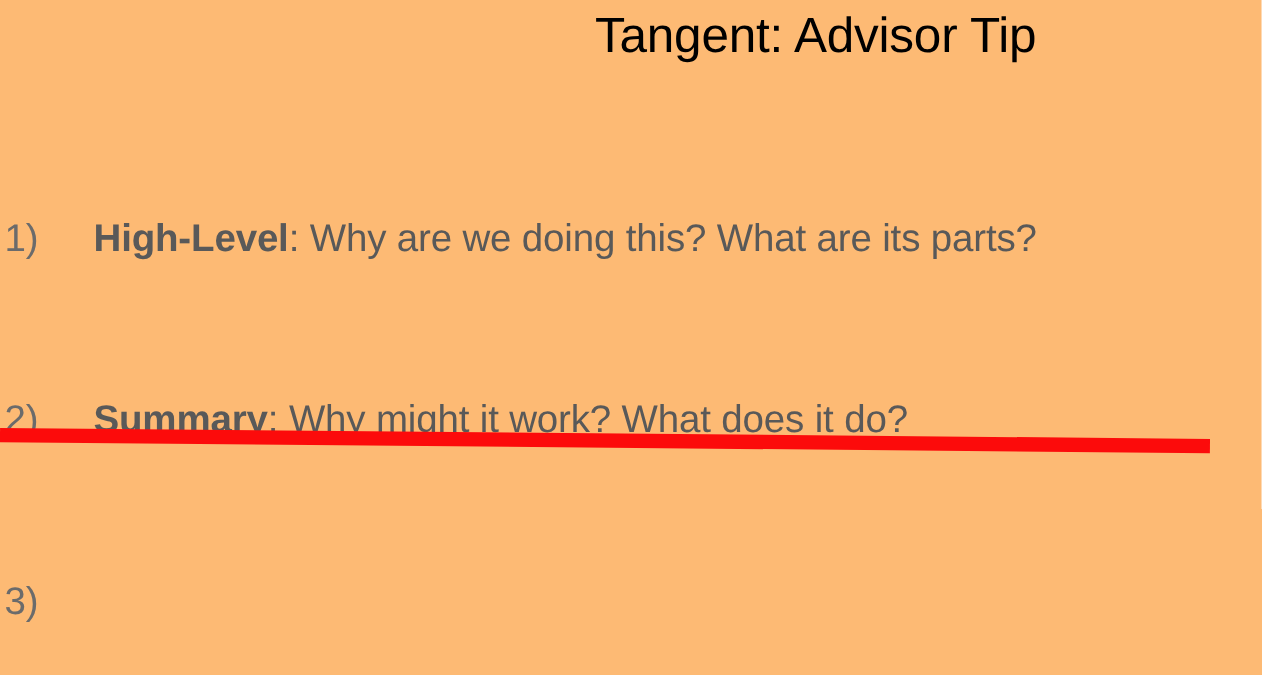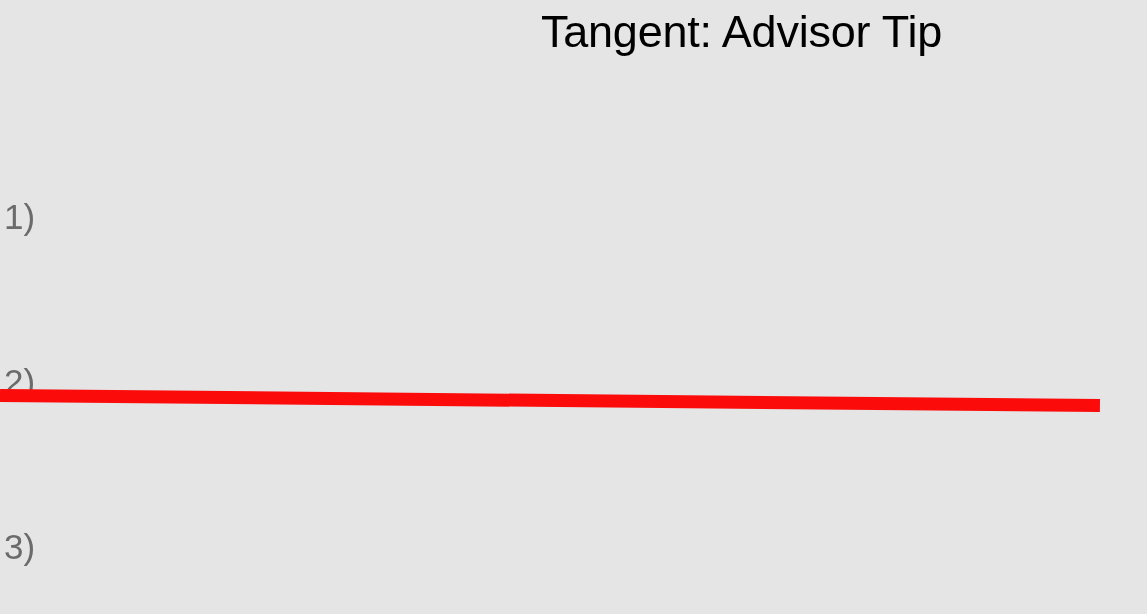--- a/index.html
+++ b/index.html
@@ -13,21 +13,21 @@
     height: 614px;
     font-family: "Liberation Sans", sans-serif;
     overflow: hidden;
     position: relative;
   }
   .slide {
     position: absolute;
     inset: 0;
     width: 1147px;
     height: 614px;
-    background: #e5e5e5;
+    background: #fdba74;
   }
 
   
   .slide-title {
     position: absolute;
     left: 0;
     top: 8px;
     width: 1483px;          
     text-align: center;
     font-size: 45px;
@@ -95,24 +95,30 @@
 <body>
 
 <div class="slide">
 
   <div class="slide-title">Tangent: Advisor Tip</div>
 
   <div class="bullet-list">
 
     <div class="bullet-row">
       <span class="bullet-marker">1)</span>
+      <span class="bullet-text">
+        <span class="bullet-lead">High-Level</span><span>: Why are we doing this? What are its parts?</span>
+      </span>
     </div>
 
     <div class="bullet-row">
       <span class="bullet-marker">2)</span>
+      <span class="bullet-text">
+        <span class="bullet-lead">Summary</span><span>: Why might it work? What does it do?</span>
+      </span>
     </div>
 
     <div class="bullet-row">
       <span class="bullet-marker">3)</span>
     </div>
 
   </div>
 
   <div class="strike-stroke" style="background: rgb(252, 11, 11);"></div>
 

